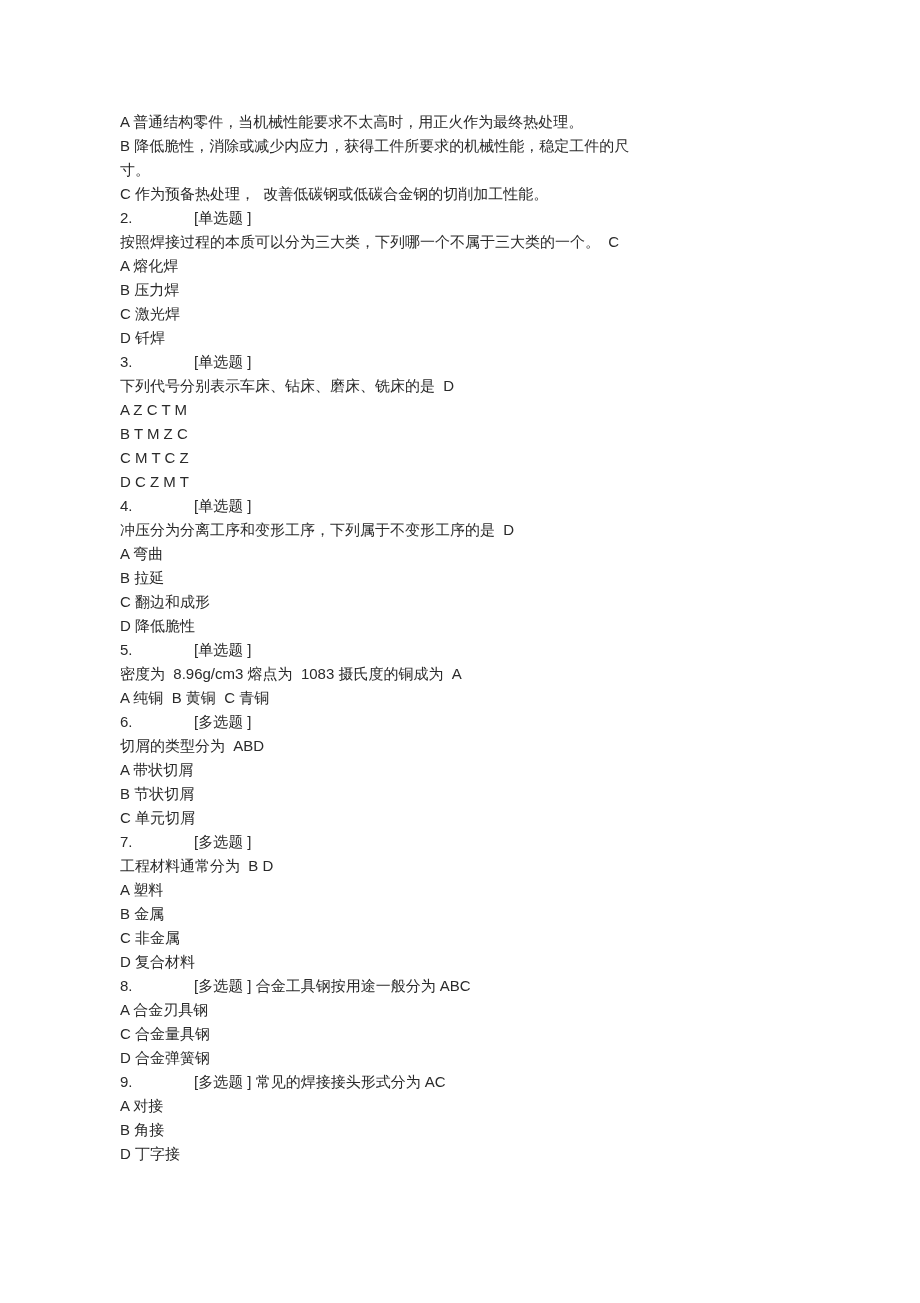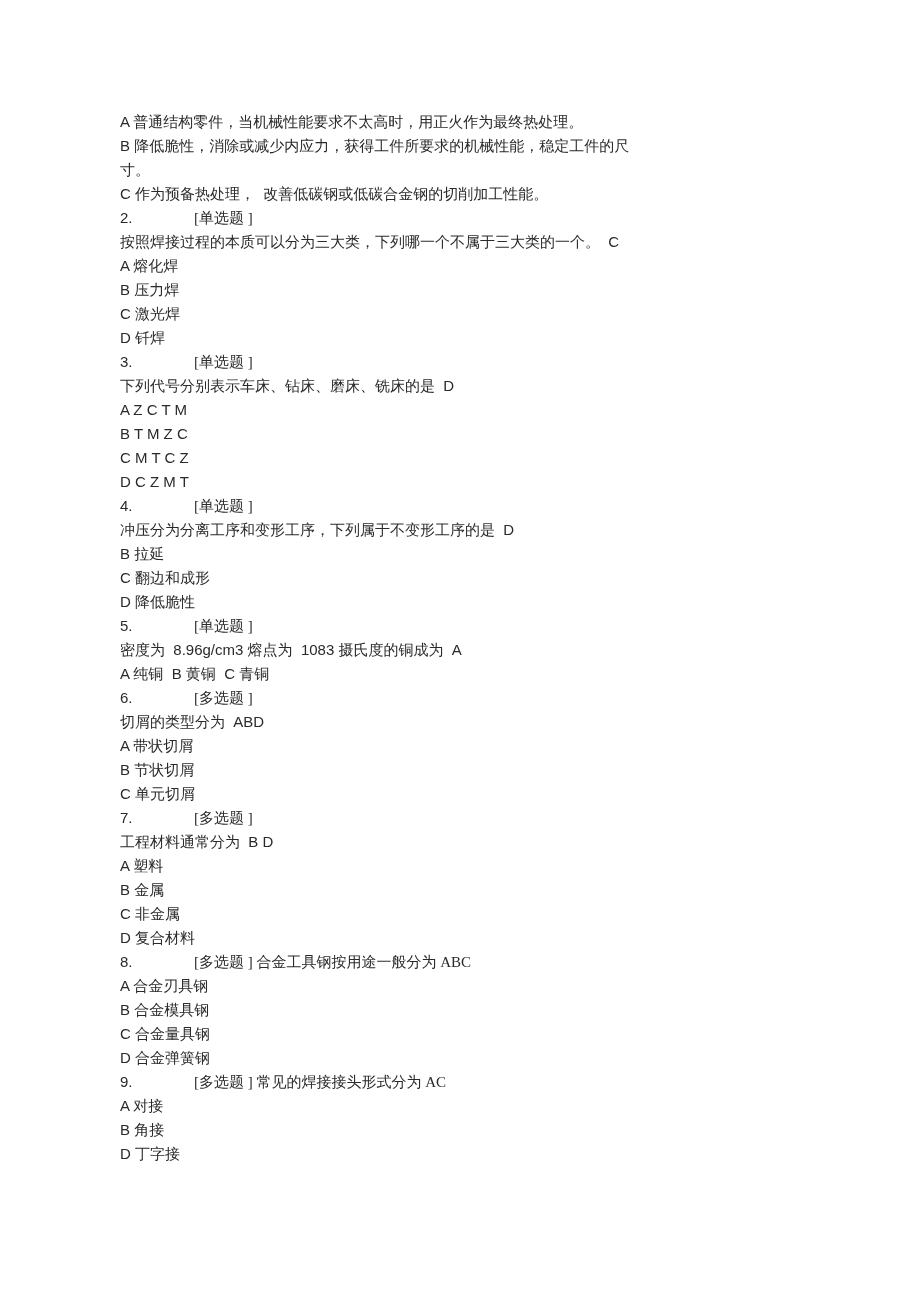--- a/index.html
+++ b/index.html
@@ -20,21 +20,20 @@
   }
   .num-line {
     display: flex;
   }
   .num {
     width: 74px;
     flex: 0 0 auto;
   }
   .tag {
     flex: 1 1 auto;
-    font-family: Liberation Serif, serif;
   }
 </style>
 </head>
 <body>
 
 <div class="page" id="page-root">
     <div class="line">A 普通结构零件，当机械性能要求不太高时，用正火作为最终热处理。</div>
     <div class="line">B 降低脆性，消除或减少内应力，获得工件所要求的机械性能，稳定工件的尺寸。</div>
     <div class="line">C 作为预备热处理，  改善低碳钢或低碳合金钢的切削加工性能。</div>
     <div class="num-line">
@@ -53,20 +52,21 @@
     <div class="line">下列代号分别表示车床、钻床、磨床、铣床的是  D</div>
     <div class="line">A Z C T M</div>
     <div class="line">B T M Z C</div>
     <div class="line">C M T C Z</div>
     <div class="line">D C Z M T</div>
     <div class="num-line">
       <span class="num">4.</span>
       <span class="tag">[单选题 ]</span>
     </div>
     <div class="line">冲压分为分离工序和变形工序，下列属于不变形工序的是  D</div>
+    <div class="line">A 弯曲</div>
     <div class="line">B 拉延</div>
     <div class="line">C 翻边和成形</div>
     <div class="line">D 降低脆性</div>
     <div class="num-line">
       <span class="num">5.</span>
       <span class="tag">[单选题 ]</span>
     </div>
     <div class="line">密度为  8.96g/cm3 熔点为  1083 摄氏度的铜成为  A</div>
     <div class="line">A 纯铜  B 黄铜  C 青铜</div>
     <div class="num-line">
@@ -84,21 +84,20 @@
     <div class="line">工程材料通常分为  B D</div>
     <div class="line">A 塑料</div>
     <div class="line">B 金属</div>
     <div class="line">C 非金属</div>
     <div class="line">D 复合材料</div>
     <div class="num-line">
       <span class="num">8.</span>
       <span class="tag">[多选题 ] 合金工具钢按用途一般分为  ABC</span>
     </div>
     <div class="line">A 合金刃具钢</div>
-    <div class="line">B 合金模具钢</div>
     <div class="line">C 合金量具钢</div>
     <div class="line">D 合金弹簧钢</div>
     <div class="num-line">
       <span class="num">9.</span>
       <span class="tag">[多选题 ] 常见的焊接接头形式分为  AC</span>
     </div>
     <div class="line">A 对接</div>
     <div class="line">B 角接</div>
     <div class="line">D 丁字接</div>
   </div>

